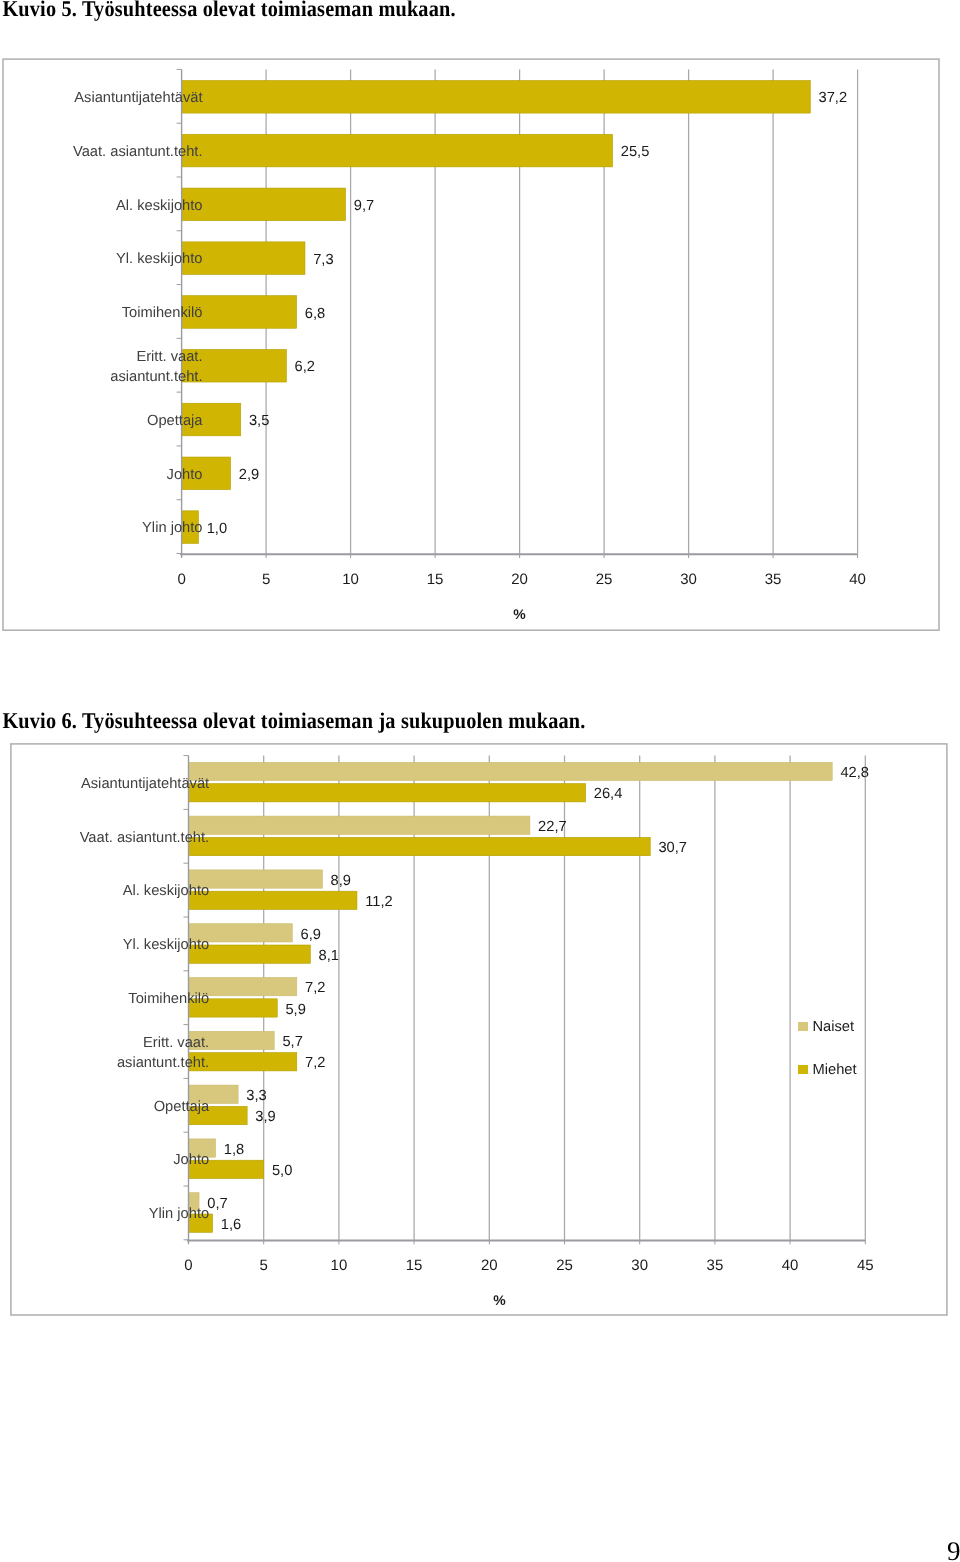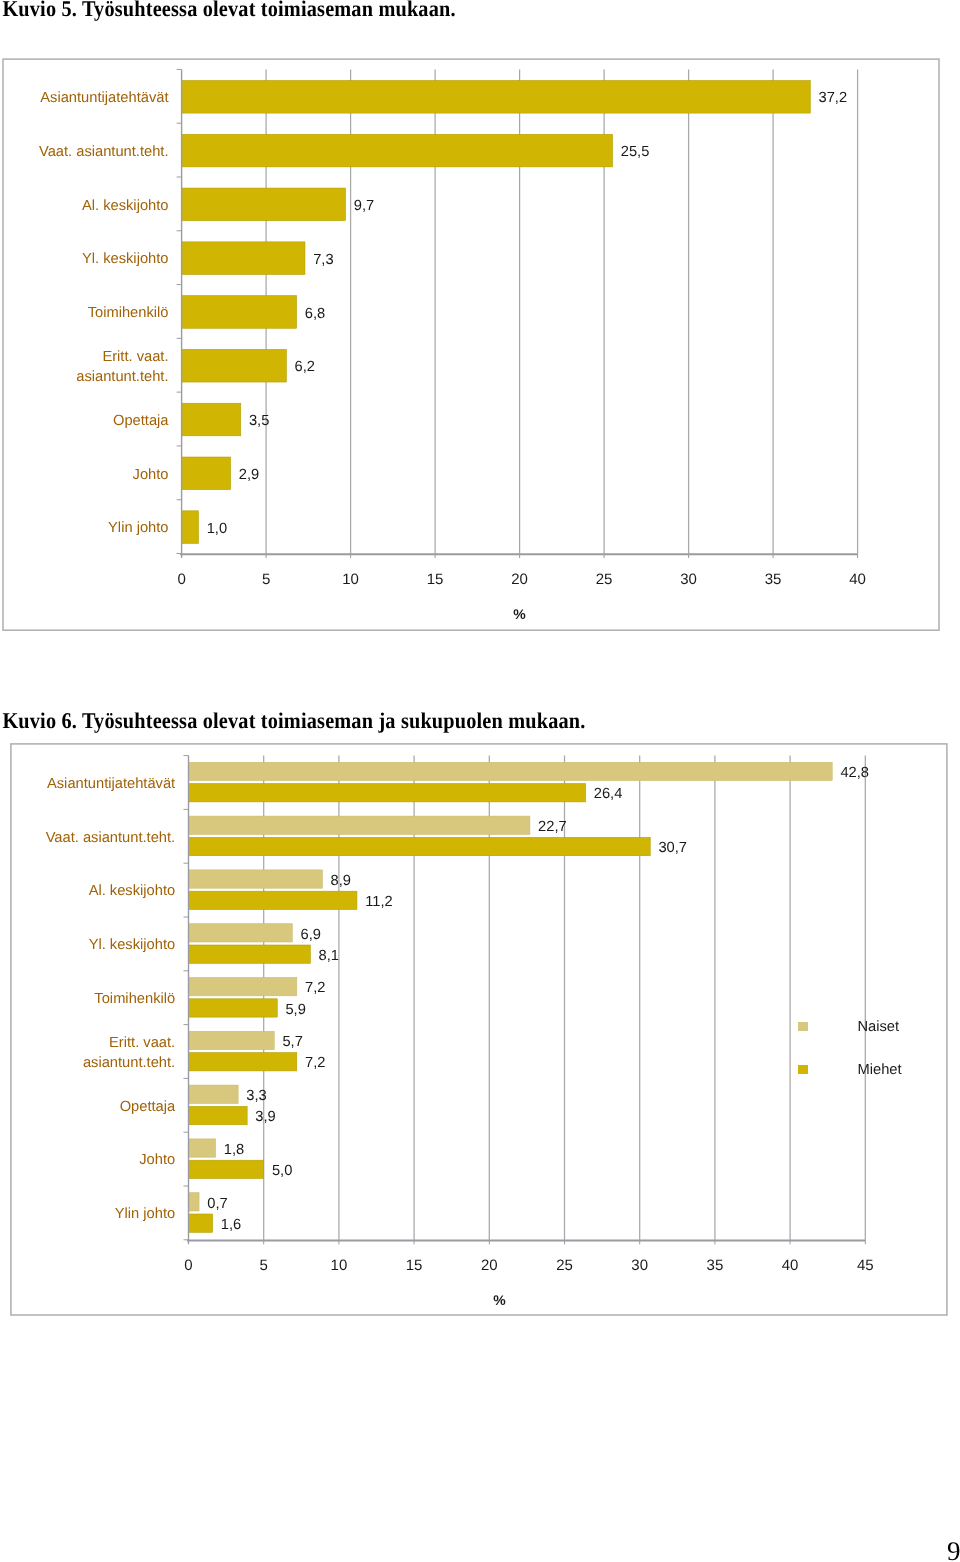--- a/index.html
+++ b/index.html
@@ -2,24 +2,24 @@
 <html><head>
 <meta charset="utf-8">
 <style>
   html,body{margin:0;padding:0;background:#fff;}
   body{width:960px;height:1562px;font-family:"Liberation Sans",sans-serif;position:relative;overflow:hidden;-webkit-font-smoothing:antialiased;text-rendering:geometricPrecision;}
   .page{position:absolute;left:0;top:0;width:829px;height:1562px;background:#fff;transform:translateZ(0);}
   .fig-title{position:absolute;font-family:"Liberation Serif",serif;font-weight:bold;color:#000;white-space:nowrap;letter-spacing:0.175px;}
   #title1{left:2.4px;top:-1.5px;font-size:20.3px;transform:scaleY(1.11);transform-origin:0 14.5px;}
   #title2{left:2.4px;top:711.3px;font-size:20.3px;transform:scaleY(1.11);transform-origin:0 14.5px;}
   .legend{position:absolute;font-size:14.7px;color:#1a1a1a;transform:translateZ(0);}
-  .legend-row{position:absolute;display:flex;align-items:center;white-space:nowrap;gap:45px;}
+  .legend-row{position:absolute;display:flex;align-items:center;white-space:nowrap;}
   .legend-swatch{width:10px;height:8.2px;margin-right:4.8px;flex:0 0 auto;}
   .chart-svg{position:absolute;left:0;top:0;transform:translateZ(0);}
-  .catlabel{position:absolute;font-size:14.7px;color:#a16207;text-align:right;display:flex;flex-direction:column;justify-content:center;line-height:19.8px;box-sizing:border-box;}
+  .catlabel{position:absolute;font-size:14.7px;color:#404040;text-align:right;display:flex;flex-direction:column;justify-content:center;line-height:19.8px;box-sizing:border-box;margin-left:34px;}
   .page-num{position:absolute;left:947px;top:1538px;font-family:"Liberation Serif",serif;font-size:27px;color:#000;line-height:27px;}
 </style>
 </head>
 <body>
 
 <div class="page">
 
   <div class="fig-title" id="title1">Kuvio 5. Työsuhteessa olevat toimiaseman mukaan.</div>
 
   <div class="fig-title" id="title2">Kuvio 6. Työsuhteessa olevat toimiaseman ja sukupuolen mukaan.</div>

